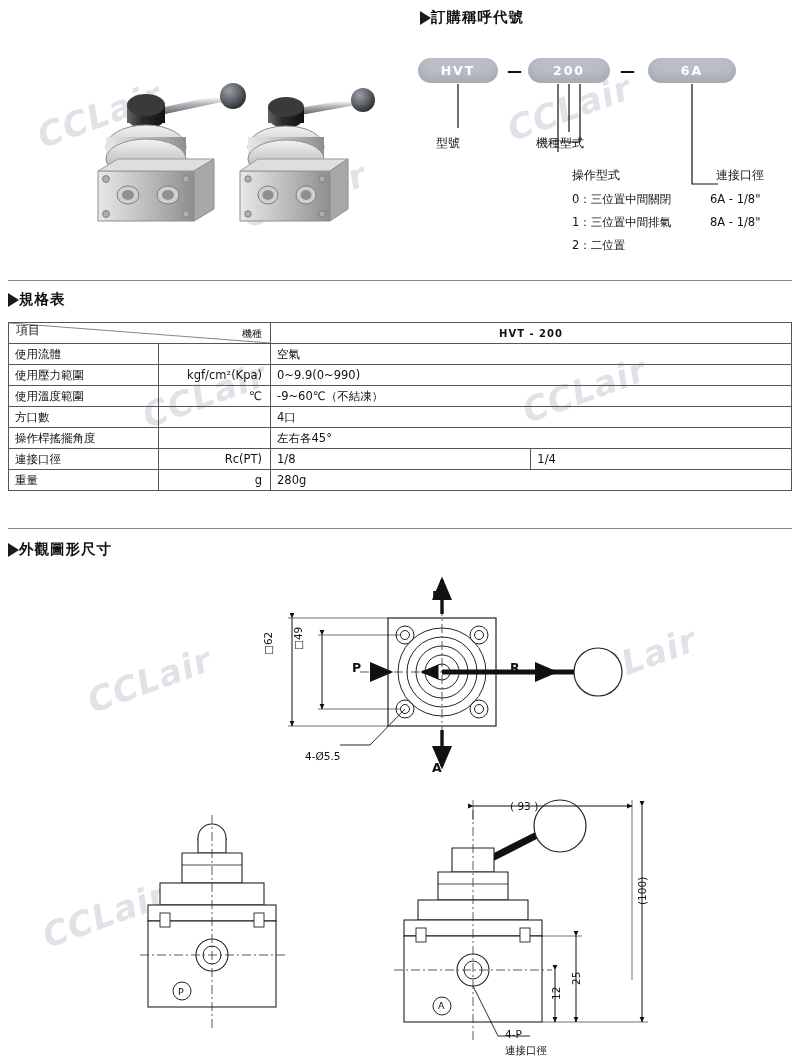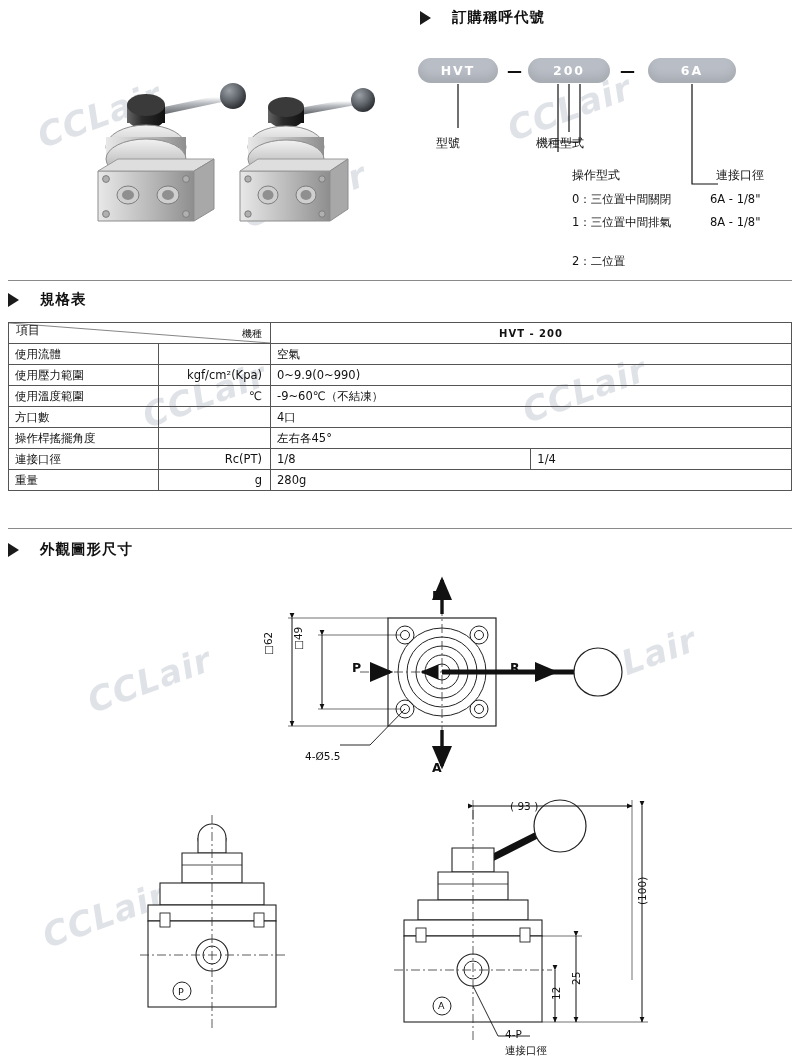--- a/index.html
+++ b/index.html
@@ -23,21 +23,21 @@
     font-size:34px;
     color: rgba(150,160,175,0.30);
     transform: rotate(-20deg);
     white-space:nowrap;
     pointer-events:none;
     user-select:none;
     letter-spacing:1px;
   }
 
   
-  .sec-head { position:absolute; display:flex; align-items:center; gap:21px; }
+  .sec-head { position:absolute; display:flex; align-items:center; gap:0; }
   .sec-head .tri {
     width:0;height:0;
     border-left:11px solid #1a1a1a;
     border-top:7px solid transparent;
     border-bottom:7px solid transparent;
   }
   .sec-head .txt { font-size:14.5px; font-weight:bold; color:#111; letter-spacing:1px; }
   .hr { position:absolute; height:1px; background:#8a8a8a; }
 
   
@@ -198,21 +198,21 @@
 
     <path d="M282 4 L282 104 L308 104" stroke="#111" stroke-width="1.2" fill="none"></path>
   </svg>
 
   <div class="lbl" style="left:436px; top:135px; font-size:12px;">型號</div>
   <div class="lbl" style="left:536px; top:135px; font-size:12px;">機種型式</div>
 
   <div class="lbl" style="left:572px; top:167px; font-size:12px;">操作型式</div>
   <div class="lbl" style="left:572px; top:192px;">0：三位置中間關閉</div>
   <div class="lbl" style="left:572px; top:215px;">1：三位置中間排氣</div>
-  <div class="lbl" style="left:572px; top:254px;">2：二位置</div>
+  <div class="lbl" style="left:572px; top:238px;">2：二位置</div>
 
   <div class="lbl" style="left:716px; top:167px; font-size:12px;">連接口徑</div>
   <div class="lbl" style="left:710px; top:192px;">6A - 1/8"</div>
   <div class="lbl" style="left:710px; top:215px;">8A - 1/8"</div>
 
   <div class="hr" style="left:8px; top:280px; width:784px;"></div>
   <div class="sec-head" style="left:8px; top:290px;">
     <span class="tri"></span>
     <span class="txt">規格表</span>
   </div>

